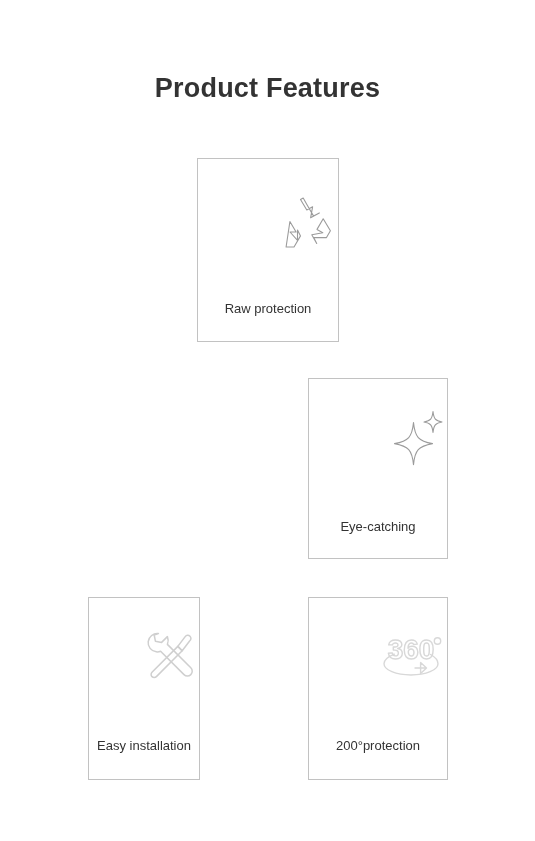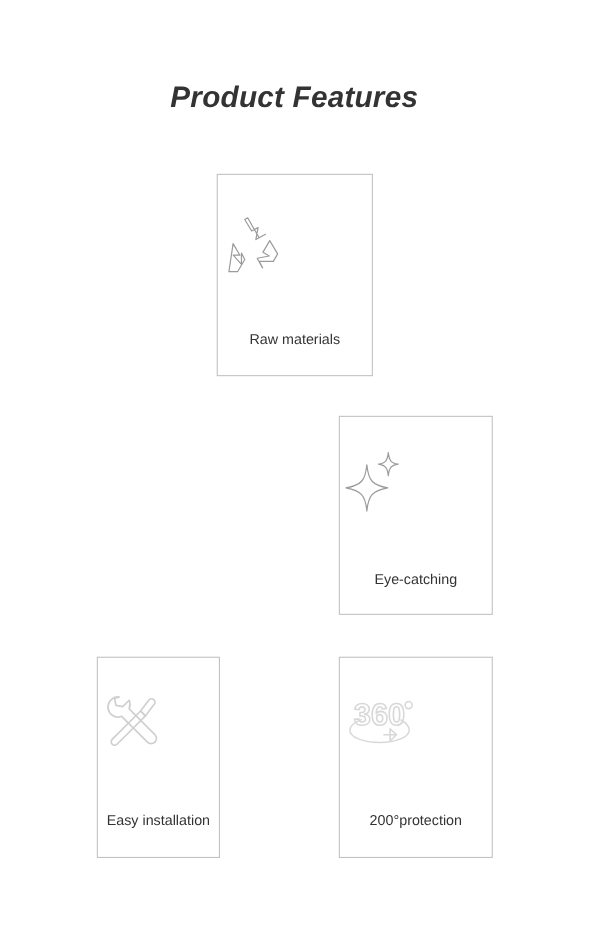--- a/index.html
+++ b/index.html
@@ -30,21 +30,20 @@
     position: absolute;
     left: 0;
     top: 68px;
     width: 535px;
     text-align: center;
     font-size: 27px;
     font-weight: bold;
     color: #333333;
     letter-spacing: 0.2px;
     line-height: 40px;
-    font-style: italic;
   }
 
   
   .feature-card {
     position: absolute;
     border: 1px solid #c2c2c2;
     background: #ffffff;
     display: flex;
     flex-direction: column;
     align-items: center;
@@ -64,21 +63,21 @@
   }
   .card-r3c2 {
     left: 308px;  top: 597px;  width: 140px;  height: 183px;
   }
 
   .card-icon {
     position: absolute;
     left: 0;
     width: 100%;
     display: flex;
-    justify-content: flex-start;
+    justify-content: flex-end;
     align-items: center;
   }
   .card-hero .card-icon { top: 24px;  height: 80px; }
   .card-r2c1 .card-icon { top: 22px;  height: 80px; }
   .card-r2c2 .card-icon { top: 16px;  height: 86px; }
   .card-r3c1 .card-icon { top: 18px;  height: 84px; }
   .card-r3c2 .card-icon { top: 18px;  height: 84px; }
 
   .card-label {
     position: absolute;
@@ -109,21 +108,21 @@
     <div class="card-icon">
       <svg width="62" height="60" viewBox="0 0 62 60" fill="none" stroke="#9b9b9b" stroke-width="1.1" stroke-linejoin="round" stroke-linecap="round">
 
         <path d="M24.5 6.5 L30.8 17.0 L36.6 13.8 L34.6 24.8 L43.3 19.9 L37.6 23.1 L31.0 11.8 L27.2 5.0 Z"></path>
 
         <path d="M47.2 25.8 L41.0 36.4 L46.8 39.7 L35.8 41.8 L40.7 50.5 L37.7 44.6 L50.5 44.6 L54.4 37.8 Z"></path>
 
         <path d="M13.9 28.5 L20.1 39.0 L14.0 39.0 L21.5 47.3 L21.5 37.0 L24.5 42.9 L18.0 54.0 L10.1 54.0 Z"></path>
       </svg>
     </div>
-    <div class="card-label">Raw materials</div>
+    <div class="card-label">Raw protection</div>
   </div>
 
 
   <div class="feature-card card-r2c2">
     <div class="card-icon">
       <svg width="58" height="66" viewBox="0 0 58 66" fill="none" stroke="#9b9b9b" stroke-width="1.1" stroke-linejoin="round">
 
         <path d="M24.5 17.5
                  C25.9 32.0 29.5 36.0 43.5 38.6
                  C29.5 41.2 25.9 45.2 24.5 59.6

